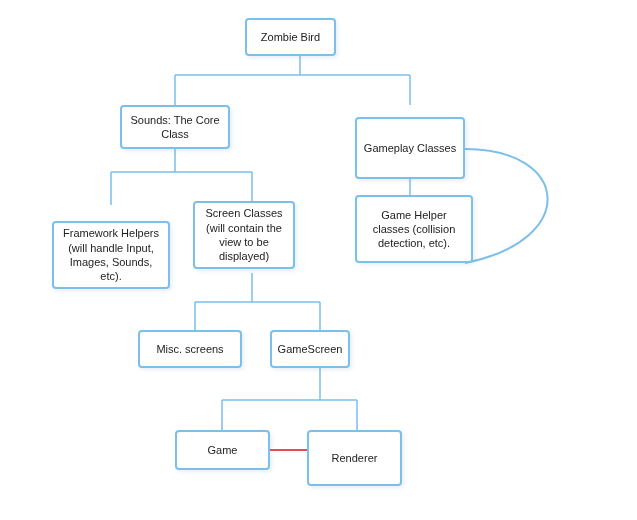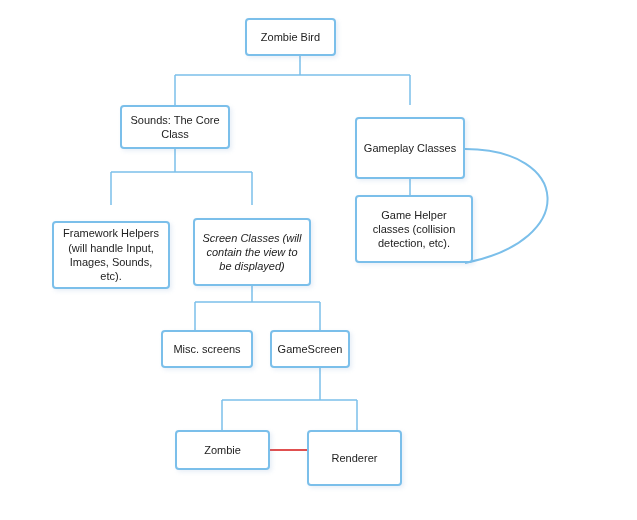--- a/index.html
+++ b/index.html
@@ -103,36 +103,36 @@
   </div>
 
   <div class="node" style="left:355px; top:105px; width:110px; height:62px;margin-top:12px;">
     <span>Gameplay Classes</span>
   </div>
 
   <div class="node" style="left:52px; top:205px; width:118px; height:68px;margin-top:16px;">
     <span>Framework Helpers (will handle Input, Images, Sounds, etc).</span>
   </div>
 
-  <div class="node" style="left:193px; top:218px; width:118px; height:68px;font-style:italic;">
+  <div class="node" style="left:193px; top:201px; width:102px; height:68px;">
     <span>Screen Classes (will contain the view to be displayed)</span>
   </div>
 
   <div class="node" style="left:355px; top:195px; width:118px; height:68px;justify-content:center;">
     <span>Game Helper classes (collision detection, etc).</span>
   </div>
 
-  <div class="node" style="left:161px; top:330px; width:92px; height:38px;">
+  <div class="node" style="left:138px; top:330px; width:104px; height:38px;">
     <span>Misc. screens</span>
   </div>
 
   <div class="node" style="left:270px; top:330px; width:80px; height:38px;">
     <span>GameScreen</span>
   </div>
 
   <div class="node" style="left:175px; top:430px; width:95px; height:40px;">
-    <span>Zombie</span>
+    <span>Game</span>
   </div>
 
   <div class="node" style="left:307px; top:430px; width:95px; height:56px;">
     <span>Renderer</span>
   </div>
 </div>
 
 </body></html>

